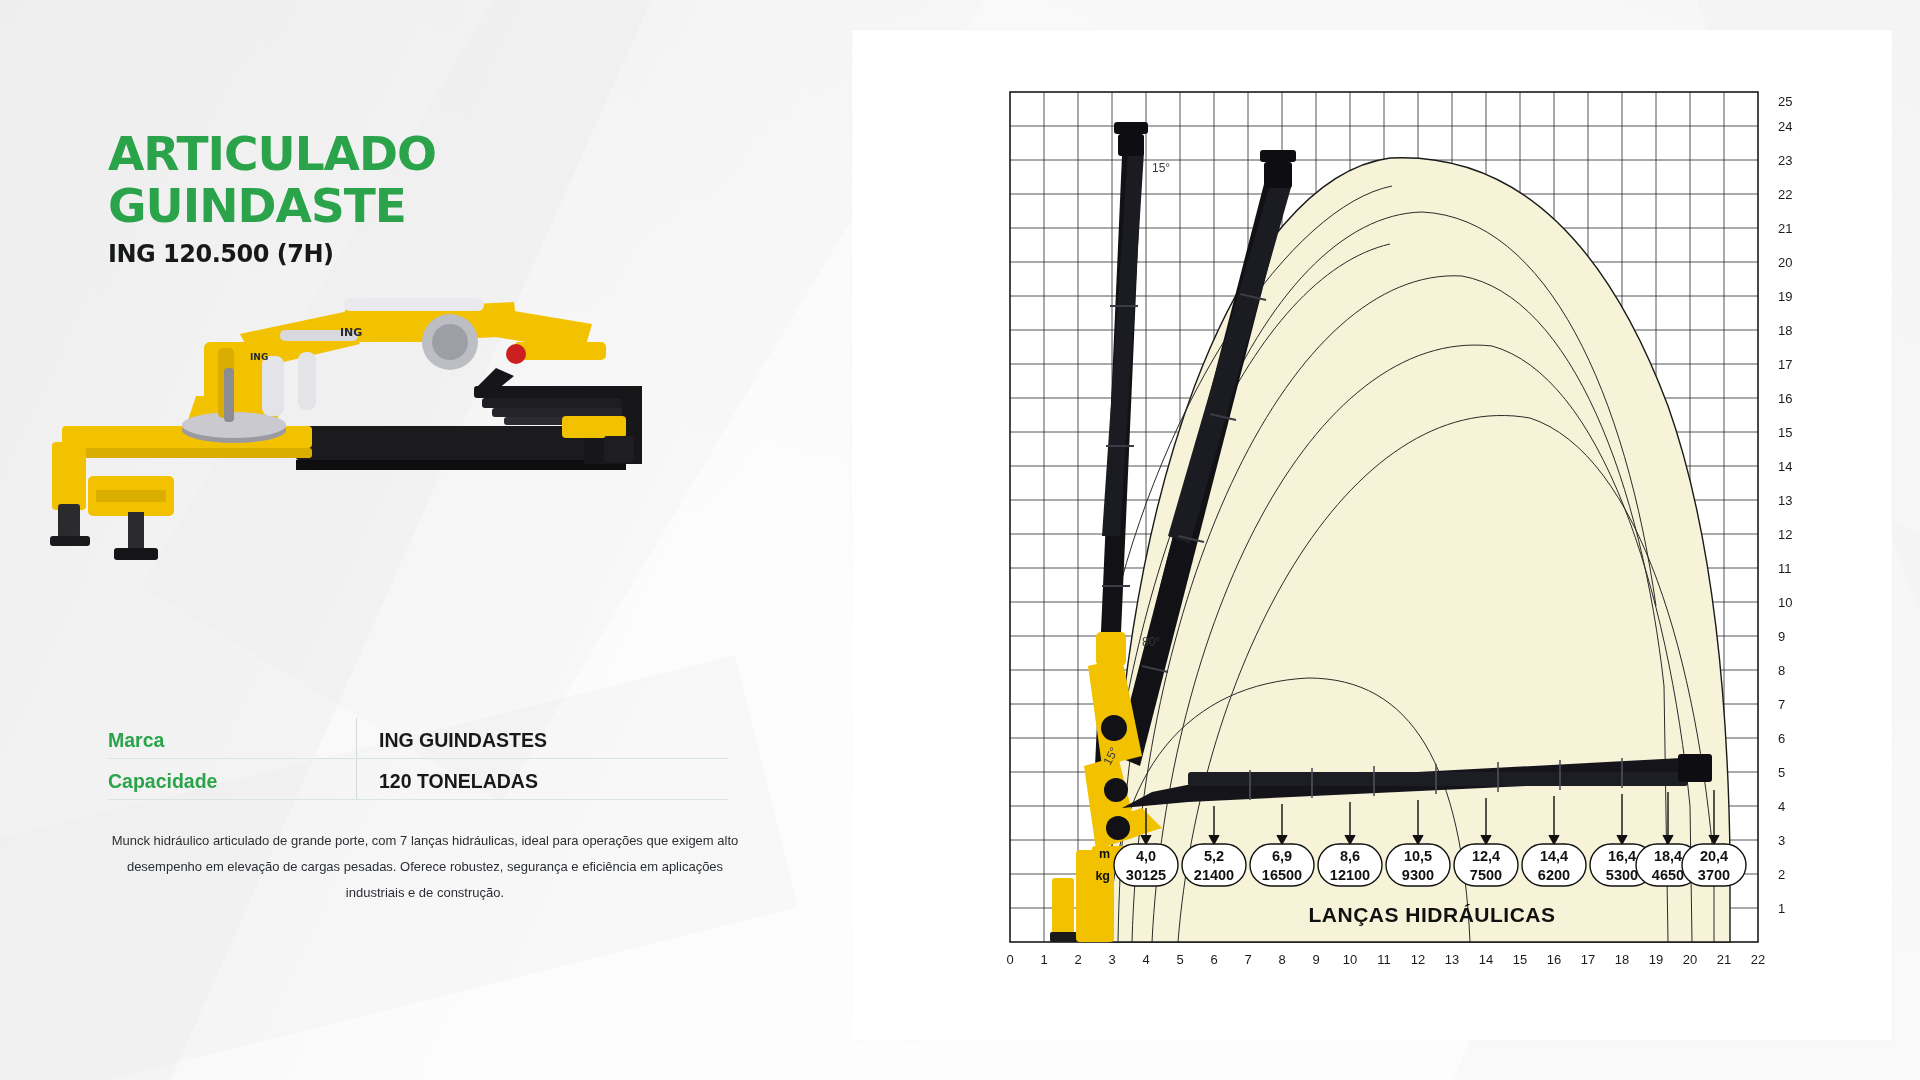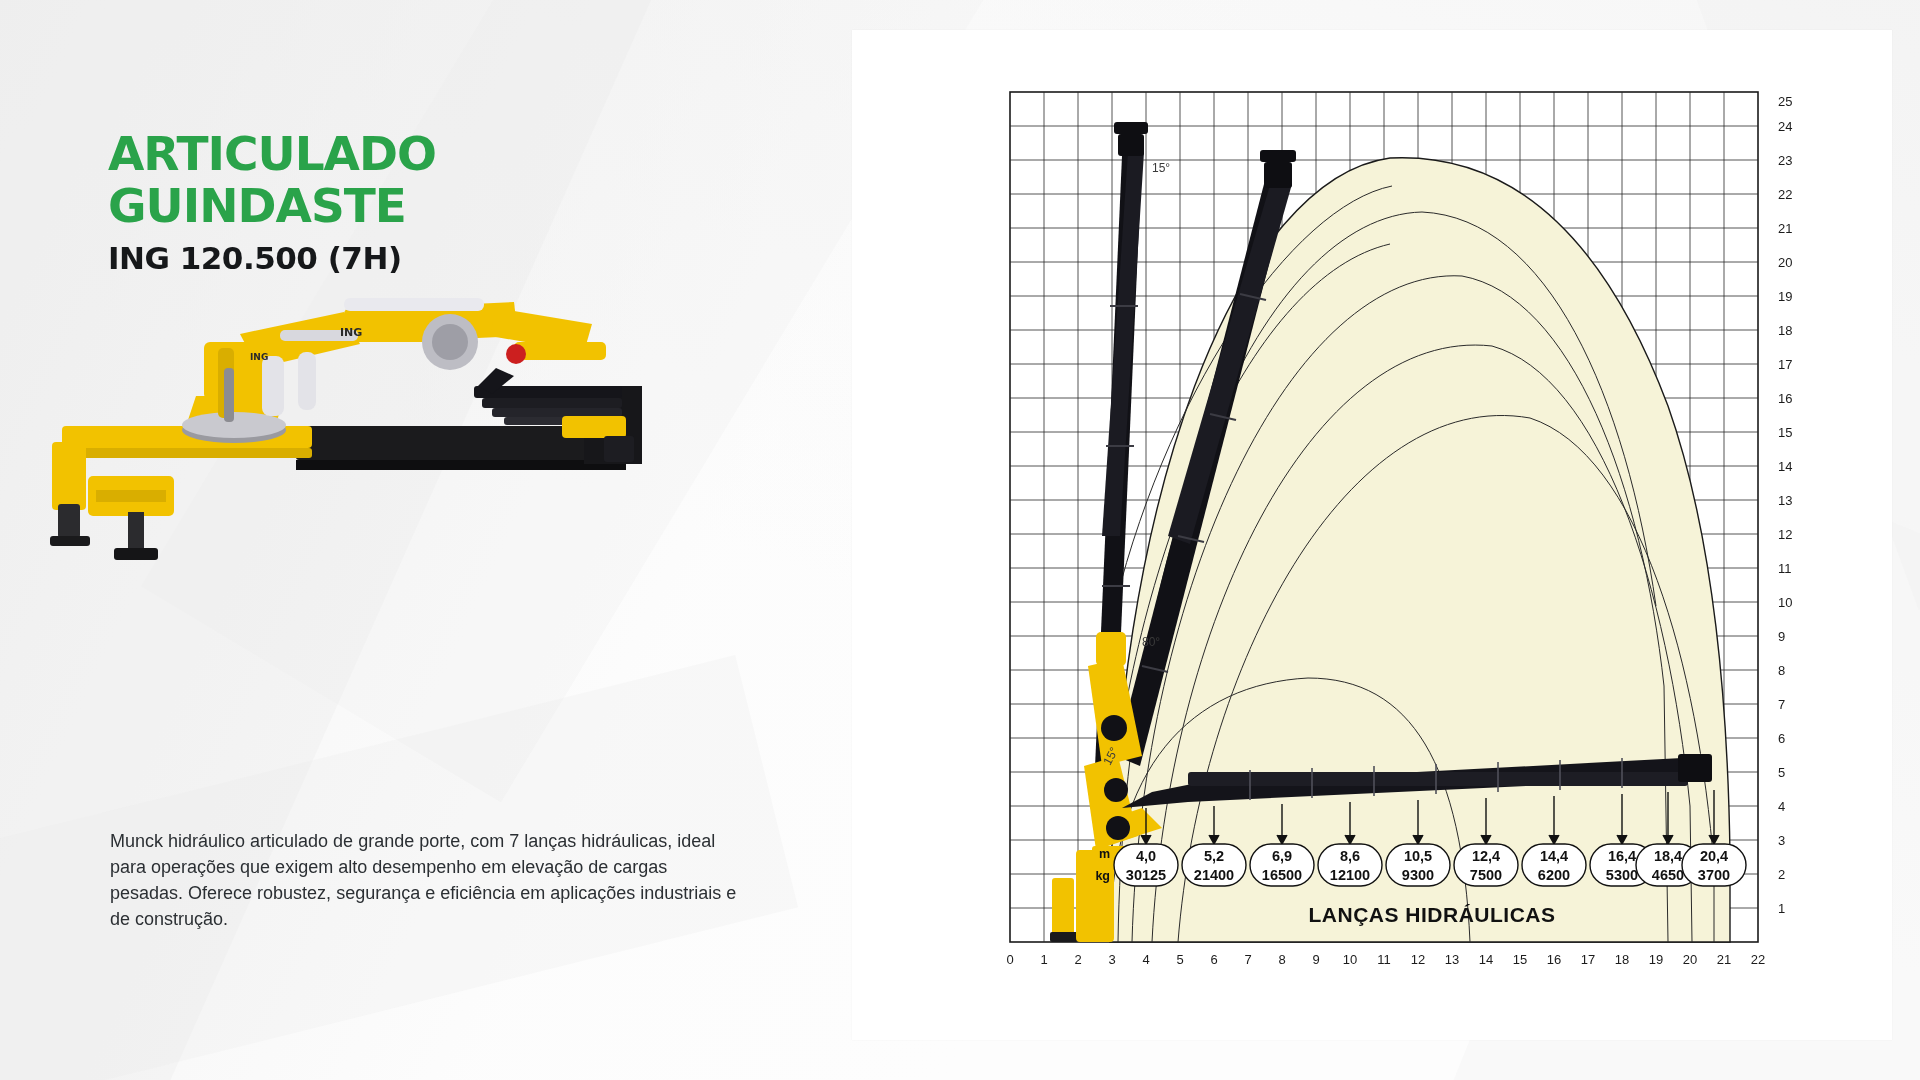--- a/index.html
+++ b/index.html
@@ -29,21 +29,21 @@
   .left { position: absolute; left: 0; top: 0; width: 860px; height: 1080px; }
 
   .title-block { position: absolute; left: 108px; top: 128px; }
   .title-line {
     font-size: 47px; font-weight: bold; color: #2aa34a;
     letter-spacing: -1px; line-height: 52px; text-transform: uppercase;
     font-family: "DejaVu Sans", sans-serif;
   }
   .model {
     margin-top: 8px;
-    font-size: 31px; font-weight: bold; color: #16181a;
+    font-size: 24px; font-weight: bold; color: #16181a;
     letter-spacing: -0.5px;
     font-family: "DejaVu Sans", sans-serif;
   }
 
   
   .crane-wrap { position: absolute; left: 44px; top: 290px; width: 720px; height: 300px; }
 
   
   .specs { position: absolute; left: 108px; top: 718px; width: 620px; }
   .spec-row { display: flex; align-items: flex-end; height: 41px; border-bottom: 1px solid #d9e6dc; }
@@ -51,21 +51,21 @@
     width: 248px; color: #2aa34a; font-weight: bold; font-size: 19.5px;
     padding-bottom: 6px;
   }
   .spec-sep { width: 1px; background: #cfdcd3; align-self: stretch; }
   .spec-value {
     padding-left: 22px; padding-bottom: 6px;
     color: #16181a; font-weight: bold; font-size: 19.5px;
   }
   .desc {
     position: absolute; left: 110px; top: 828px; width: 630px;
-    font-size: 18px; line-height: 26px; color: #2b2f33;
+    font-size: 13px; line-height: 26px; color: #2b2f33; text-align: center;
   }
 
   
   .chart-card {
     position: absolute; left: 852px; top: 30px;
     width: 1040px; height: 1010px;
     background: #ffffff;
     box-shadow: 0 0 1px rgba(0,0,0,0.08);
   }
   .plot {
@@ -145,20 +145,32 @@
         <rect x="460" y="127" width="118" height="8" rx="3" fill="#2b2b31"></rect>
         <path d="M434 96 L452 78 L470 86 L448 104 Z" fill="#15151a"></path>
 
         <rect x="518" y="126" width="64" height="22" rx="4" fill="#f2c200"></rect>
         <rect x="560" y="146" width="30" height="26" rx="3" fill="#1d1d22"></rect>
         <text x="296" y="46" font-family="DejaVu Sans, sans-serif" font-size="11" font-weight="bold" fill="#2a2a2a">ING</text>
         <text x="206" y="70" font-family="DejaVu Sans, sans-serif" font-size="9" font-weight="bold" fill="#2a2a2a">ING</text>
       </svg>
     </div>
 
+    <div class="specs">
+      <div class="spec-row">
+        <div class="spec-label">Marca</div>
+        <div class="spec-sep"></div>
+        <div class="spec-value">ING GUINDASTES</div>
+      </div>
+      <div class="spec-row">
+        <div class="spec-label">Capacidade</div>
+        <div class="spec-sep"></div>
+        <div class="spec-value">120 TONELADAS</div>
+      </div>
+    </div>
 
     <div class="desc">Munck hidráulico articulado de grande porte, com 7 lanças hidráulicas, ideal para operações que exigem alto desempenho em elevação de cargas pesadas. Oferece robustez, segurança e eficiência em aplicações industriais e de construção.</div>
   </div>
 
   <div class="chart-card">
     <div class="plot">
 
       <svg class="diagram" width="838" height="930" viewBox="0 0 838 930">
 
         <rect x="18" y="26" width="748" height="850" fill="#ffffff" stroke="#1a1a1a" stroke-width="1.6"></rect>

